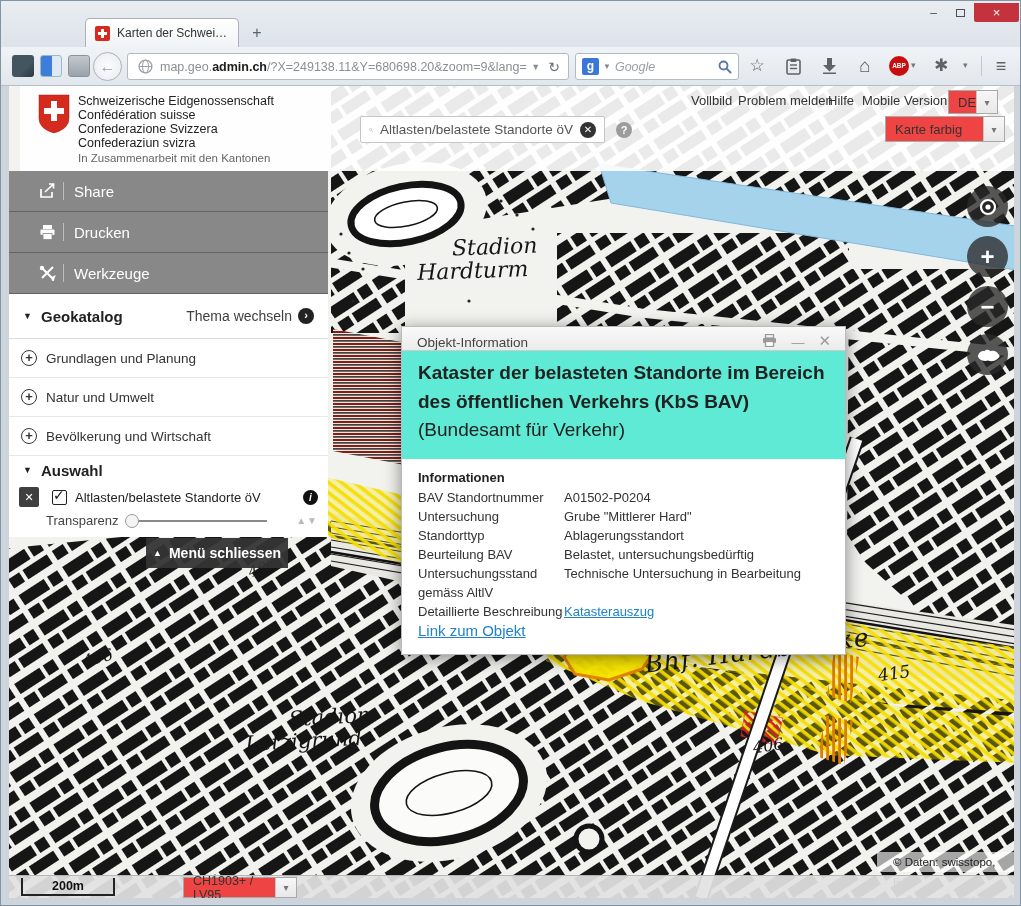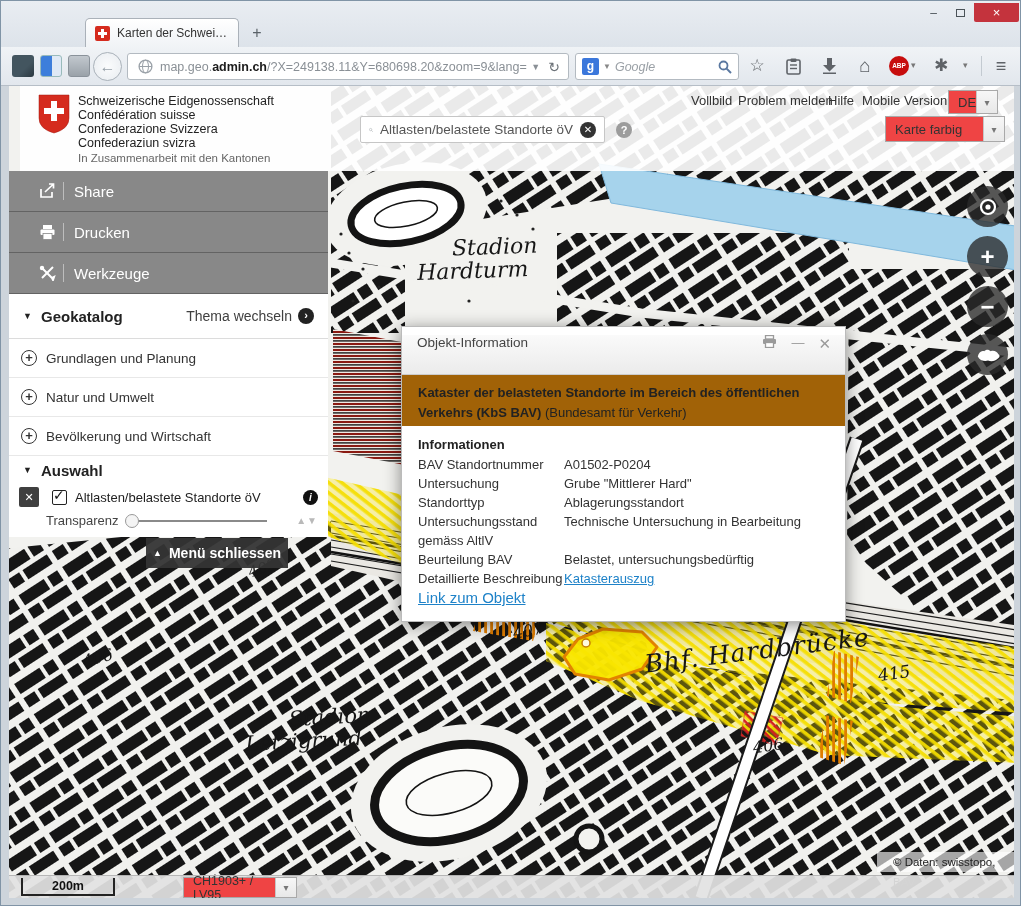--- a/index.html
+++ b/index.html
@@ -107,25 +107,25 @@
                   background:#f4f4f4; border:1px solid #999; cursor:pointer;}
   .updown { margin-left:auto; margin-right:10px; color:#b9b9b9; font-size:10px; letter-spacing:1px; }
   .close-menu { position:absolute; left:137px; top:367px; width:142px; height:30px; background:rgba(52,52,52,0.95);
                 color:#fff; font-size:14px; font-weight:bold; display:flex; align-items:center; justify-content:center;
                 gap:7px; cursor:pointer; }
   .close-menu .up { font-size:9px; }
 
   
   .popup { position:absolute; left:400px; top:325px; width:445px; z-index:7; background:#fff;
            border:1px solid #bbb; box-shadow:0 3px 16px rgba(0,0,0,0.45); }
-  .popup-title { height:40px; background:linear-gradient(#fafafa,#ebebeb); border-bottom:1px solid #ccc;
-                 display:flex; align-items:flex-start;margin-top:8px; }
+  .popup-title { height:24px; background:linear-gradient(#fafafa,#ebebeb); border-bottom:1px solid #ccc;
+                 display:flex; align-items:flex-end; }
   .popup-title .t { font-size:13.5px; color:#444; margin-left:15px; flex:1; }
   .pt-ico { color:#9a9a9a; font-size:13px; margin-right:14px; cursor:pointer; }
-  .popup-sub { background:#a16207; padding:8px 16px 4px; font-size:13px; line-height:1.5; color:#222; }
+  .popup-sub { background:#5eead4; padding:8px 16px 14px; font-size:19px; line-height:1.5; color:#222; }
   .popup-sub b { font-weight:bold; }
   .popup-body { padding:11px 16px 14px; }
   .info-head { font-size:13px; font-weight:bold; color:#222; margin-bottom:3px; }
   .inforow { display:flex; font-size:13px; line-height:19px; color:#333; }
   .inforow .lbl { width:146px; flex:none; }
   .inforow .val { flex:1; }
   a.plink { color:#1e82c8; text-decoration:underline; cursor:pointer; }
   .obj-link { font-size:15px; line-height:19px; }
 
   
@@ -478,26 +478,26 @@
       </div>
       <div class="inforow">
         <span class="lbl">Untersuchung</span>
           <span class="val">Grube "Mittlerer Hard"</span>
       </div>
       <div class="inforow">
         <span class="lbl">Standorttyp</span>
           <span class="val">Ablagerungsstandort</span>
       </div>
       <div class="inforow">
+        <span class="lbl">Beurteilung BAV</span>
+          <span class="val">Belastet, untersuchungsbedürftig</span>
+      </div>
+      <div class="inforow">
         <span class="lbl">Untersuchungsstand gemäss AltlV</span>
           <span class="val">Technische Untersuchung in Bearbeitung</span>
-      </div>
-      <div class="inforow">
-        <span class="lbl">Beurteilung BAV</span>
-          <span class="val">Belastet, untersuchungsbedürftig</span>
       </div>
       <div class="inforow">
         <span class="lbl">Detaillierte Beschreibung</span>
         <span class="val"><a class="plink">Katasterauszug</a></span>
       </div>
       <div class="obj-link"><a class="plink">Link zum Objekt</a></div>
     </div>
   </div>
 
   <div class="map-btn" style="top:185px;">

